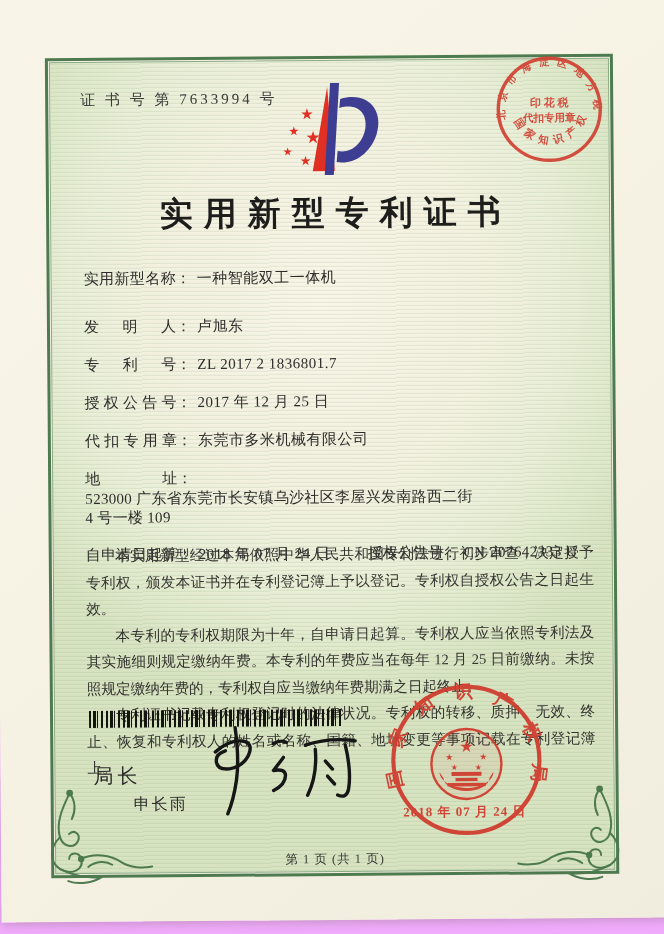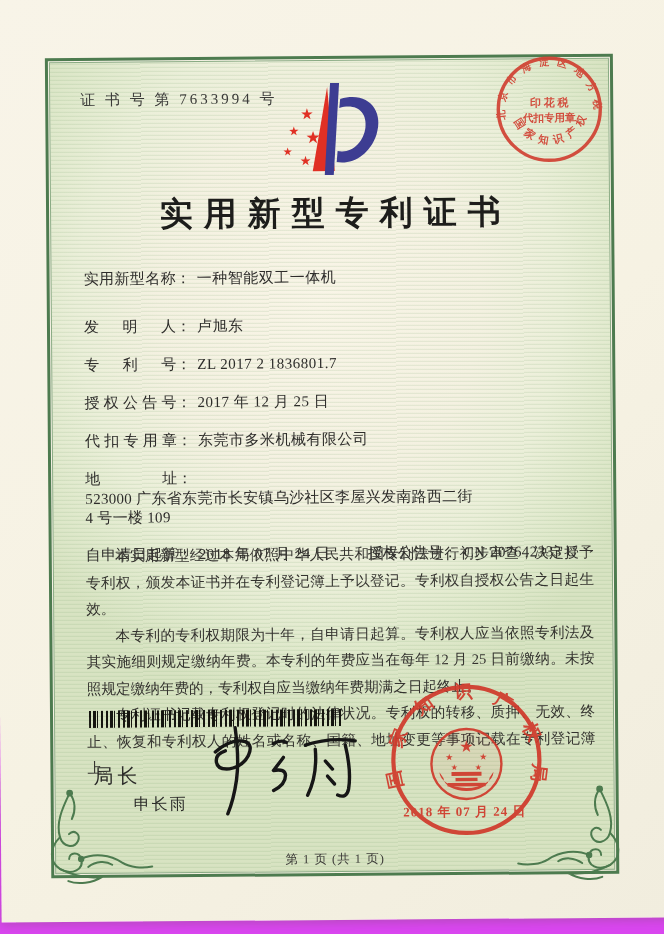--- a/index.html
+++ b/index.html
@@ -1,19 +1,19 @@
 <!DOCTYPE html>
 <html><head>
 <meta charset="utf-8">
 <style>
   * { margin:0; padding:0; box-sizing:border-box; }
   html,body { width:664px; height:934px; overflow:hidden; }
   body { background:#f5f4f0; font-family:"Liberation Serif", serif; }
 
-  .photo { position:absolute; inset:0; background:#d946ef; overflow:hidden; }
+  .photo { position:absolute; inset:0; background:#f0abfc; overflow:hidden; }
 
   .paper {
     position:absolute; left:-2px; top:-6px; width:670px; height:926px;
     background:linear-gradient(140deg,#f8f4e8 0%,#f6f2e3 55%,#f1edde 100%);
     transform:rotate(-0.45deg);
     box-shadow:0 3px 8px rgba(90,85,60,.25);
   }
 
   .panel {
     position:absolute; left:50px; top:62px; width:568px; height:820px;

